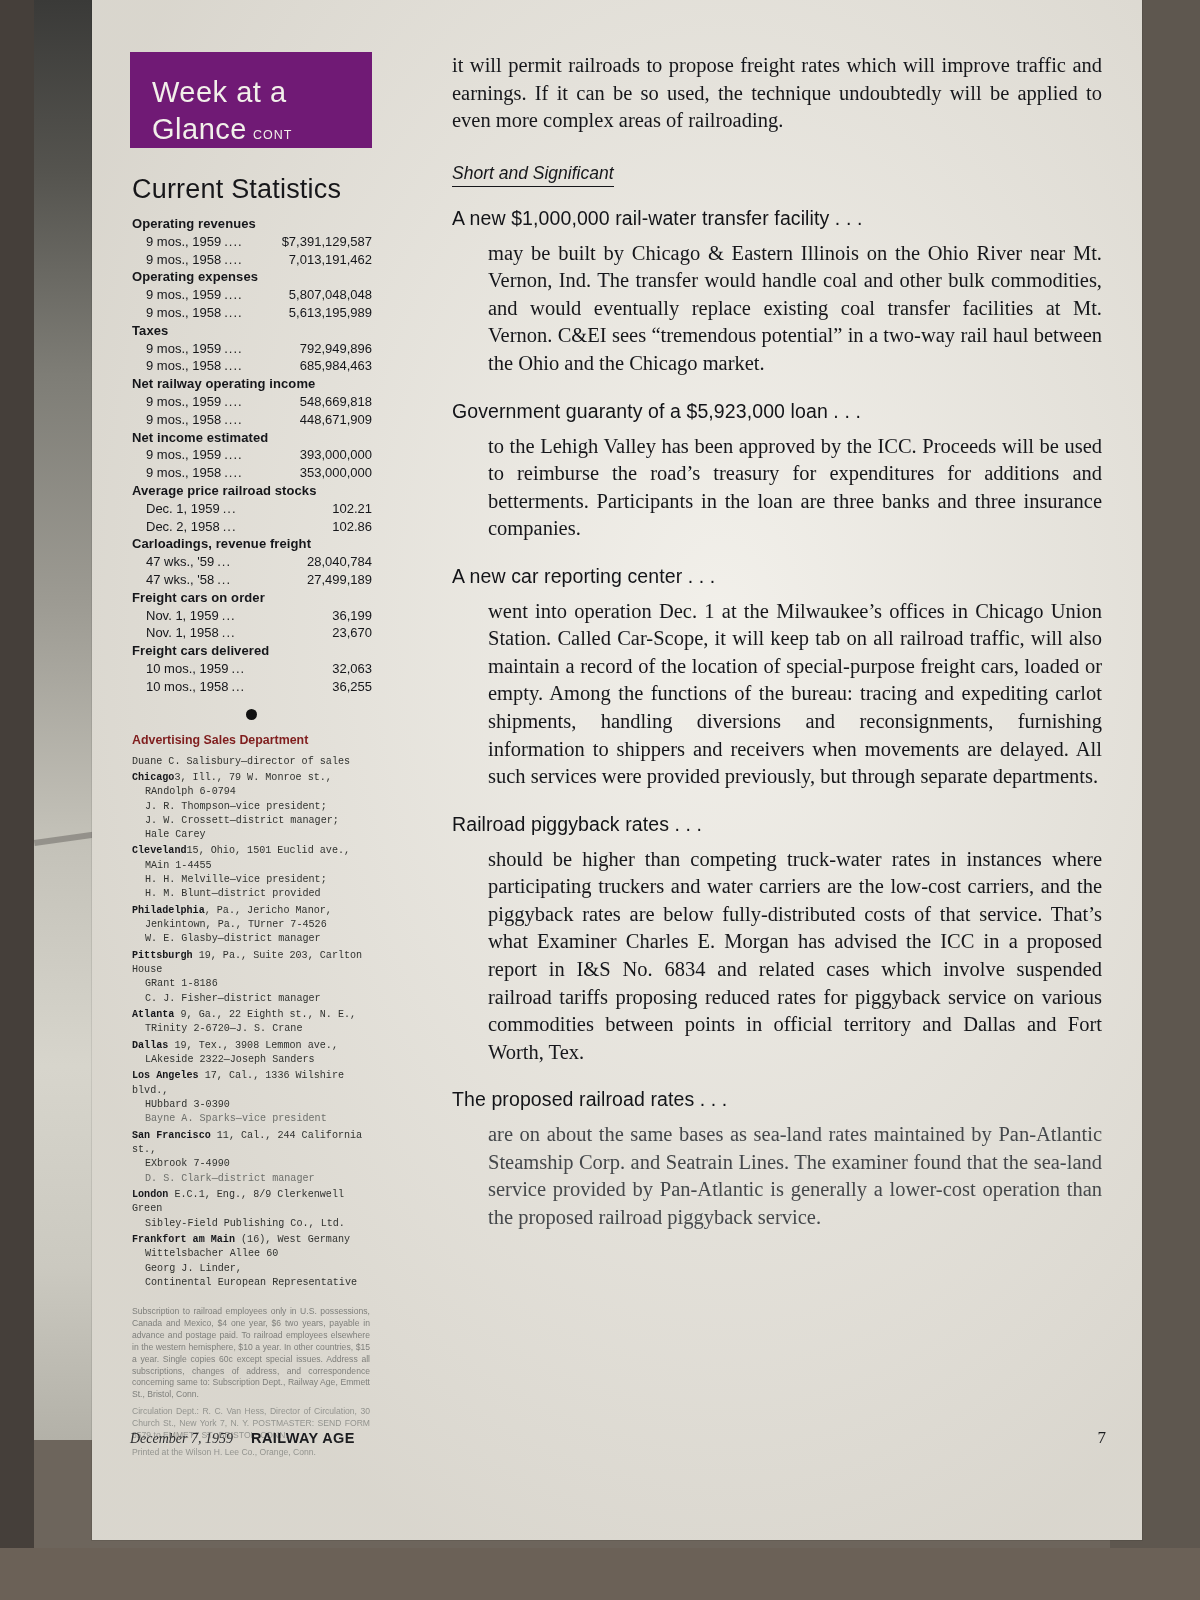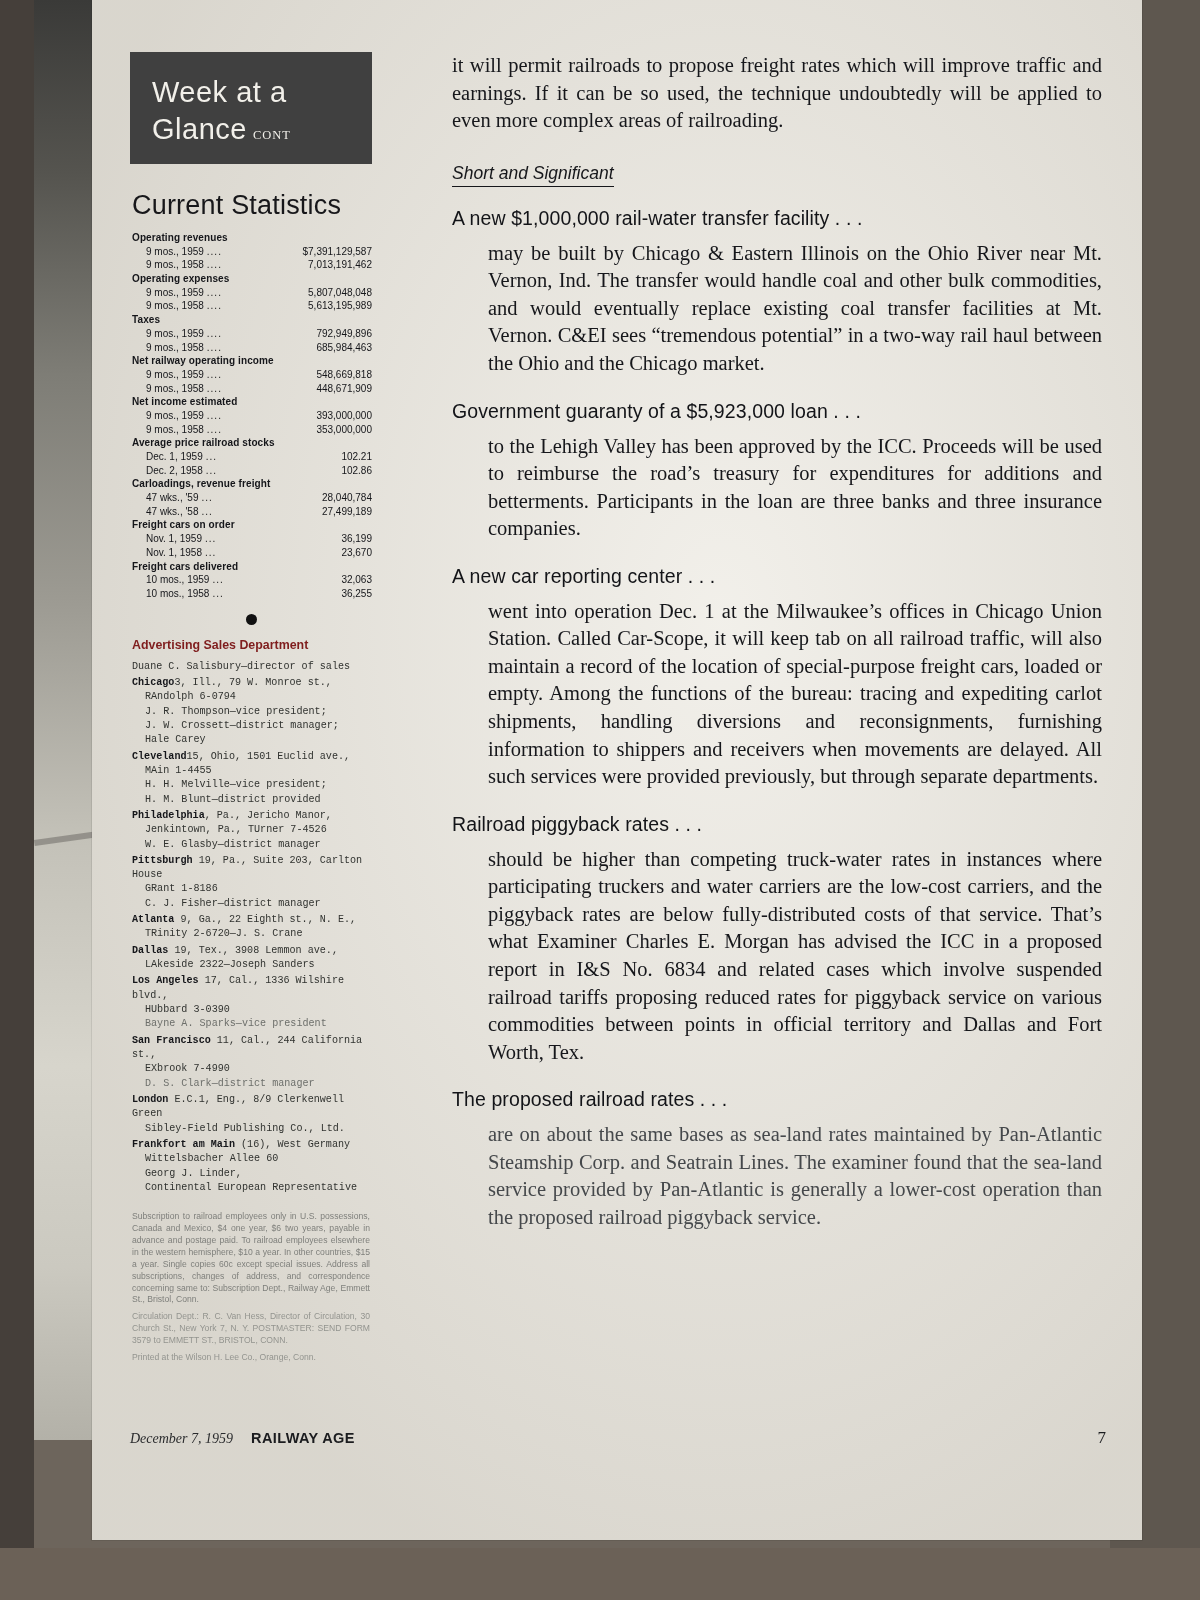--- a/index.html
+++ b/index.html
@@ -90,53 +90,53 @@
 
   
   .left-col {
     position: absolute;
     left: 38px;
     top: 52px;
     width: 242px;
   }
 
   .masthead-box {
-    background: #404040;
+    background: #701a75;
     color: #f2f0ea;
     padding: 22px 16px 16px 22px;
-    height: 112px;
+    height: 96px;
     box-sizing: border-box;
   }
   .masthead-line {
     font-family: "Liberation Sans", sans-serif;
     font-size: 29px;
     letter-spacing: .5px;
     line-height: 1.28;
     font-weight: 300;
   }
   .masthead-cont {
-    font-family: Liberation Serif, serif;
+    font-family: Liberation Sans, sans-serif;
     font-size: 12.5px;
     letter-spacing: 1px;
     vertical-align: baseline;
     margin-left: 6px;
   }
 
   .section-title {
     font-family: "Liberation Sans", sans-serif;
     font-weight: 400;
     font-size: 27px;
     color: #17171a;
     margin: 26px 0 10px 2px;
     letter-spacing: .2px;
   }
 
   .stats {
     font-family: "Liberation Sans", sans-serif;
-    font-size: 10px;
+    font-size: 13px;
     color: #15161a;
     line-height: 1.37;
     margin-left: 2px;
   }
   .stats .grp {
     font-weight: 700;
     letter-spacing: .1px;
   }
   .stats .row {
     display: flex;

